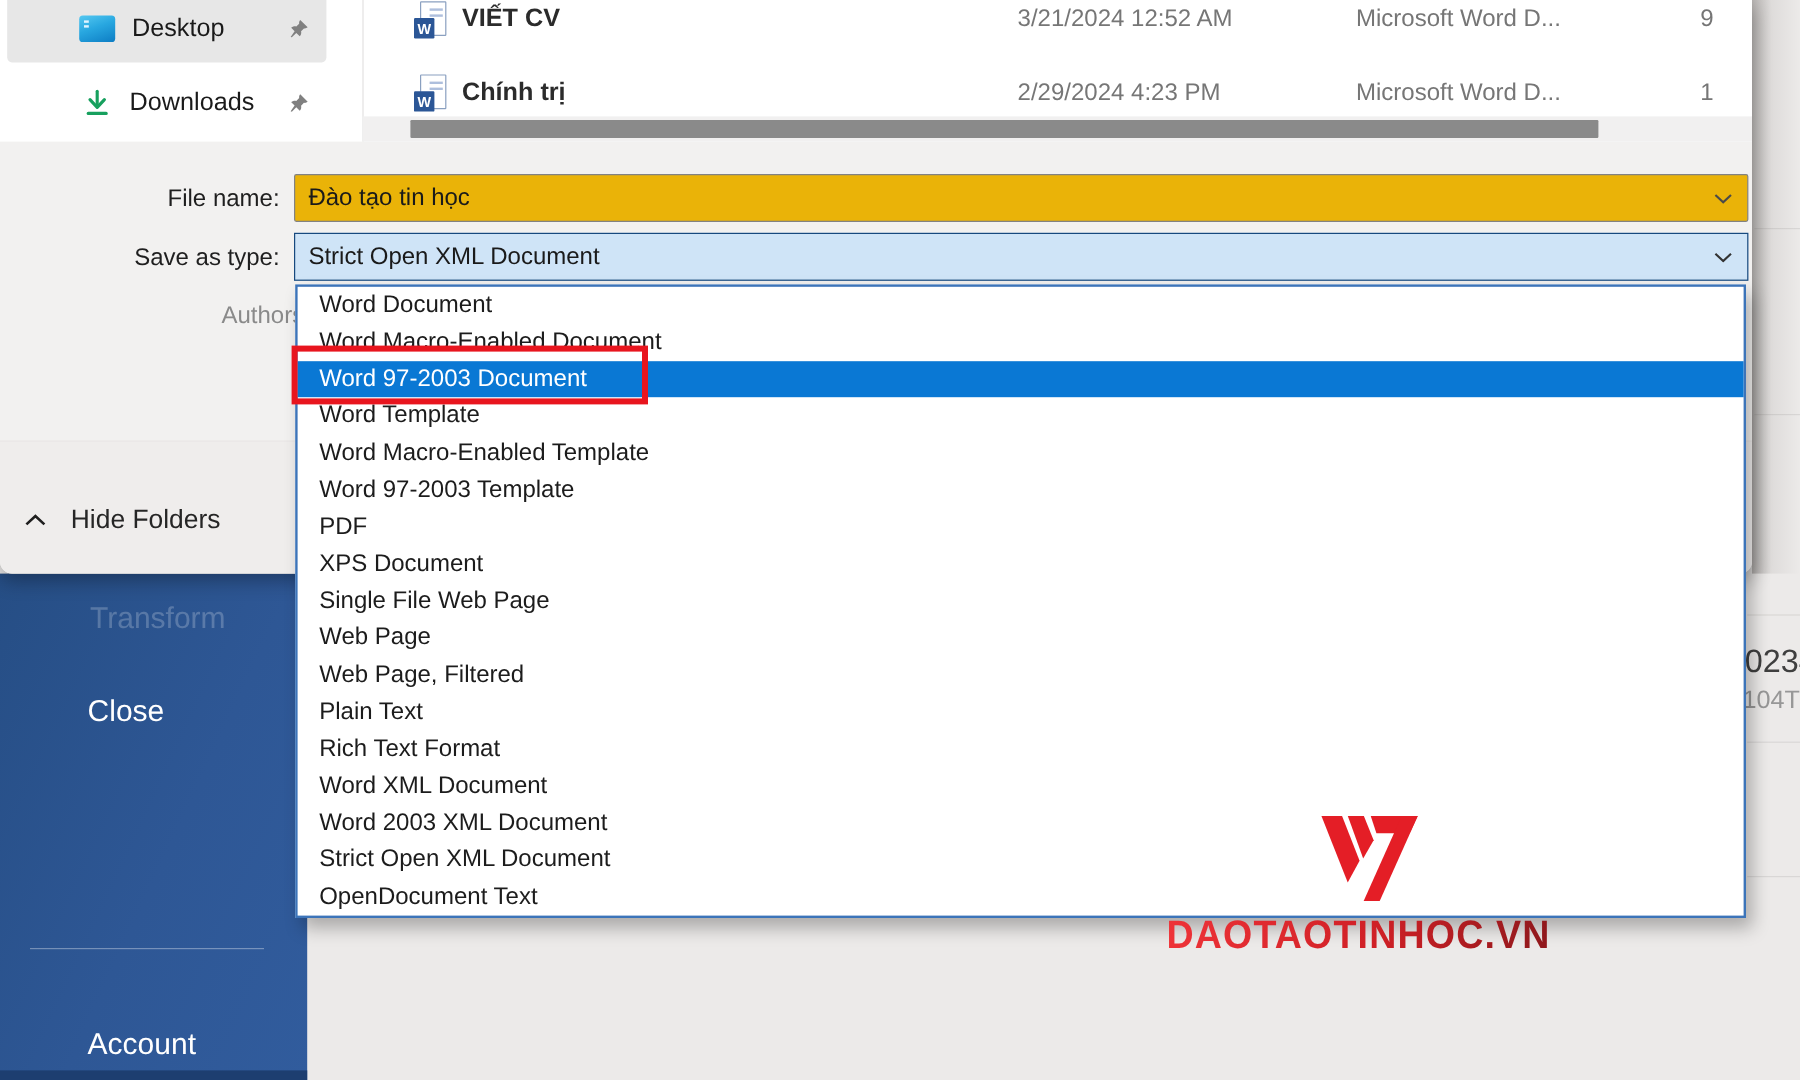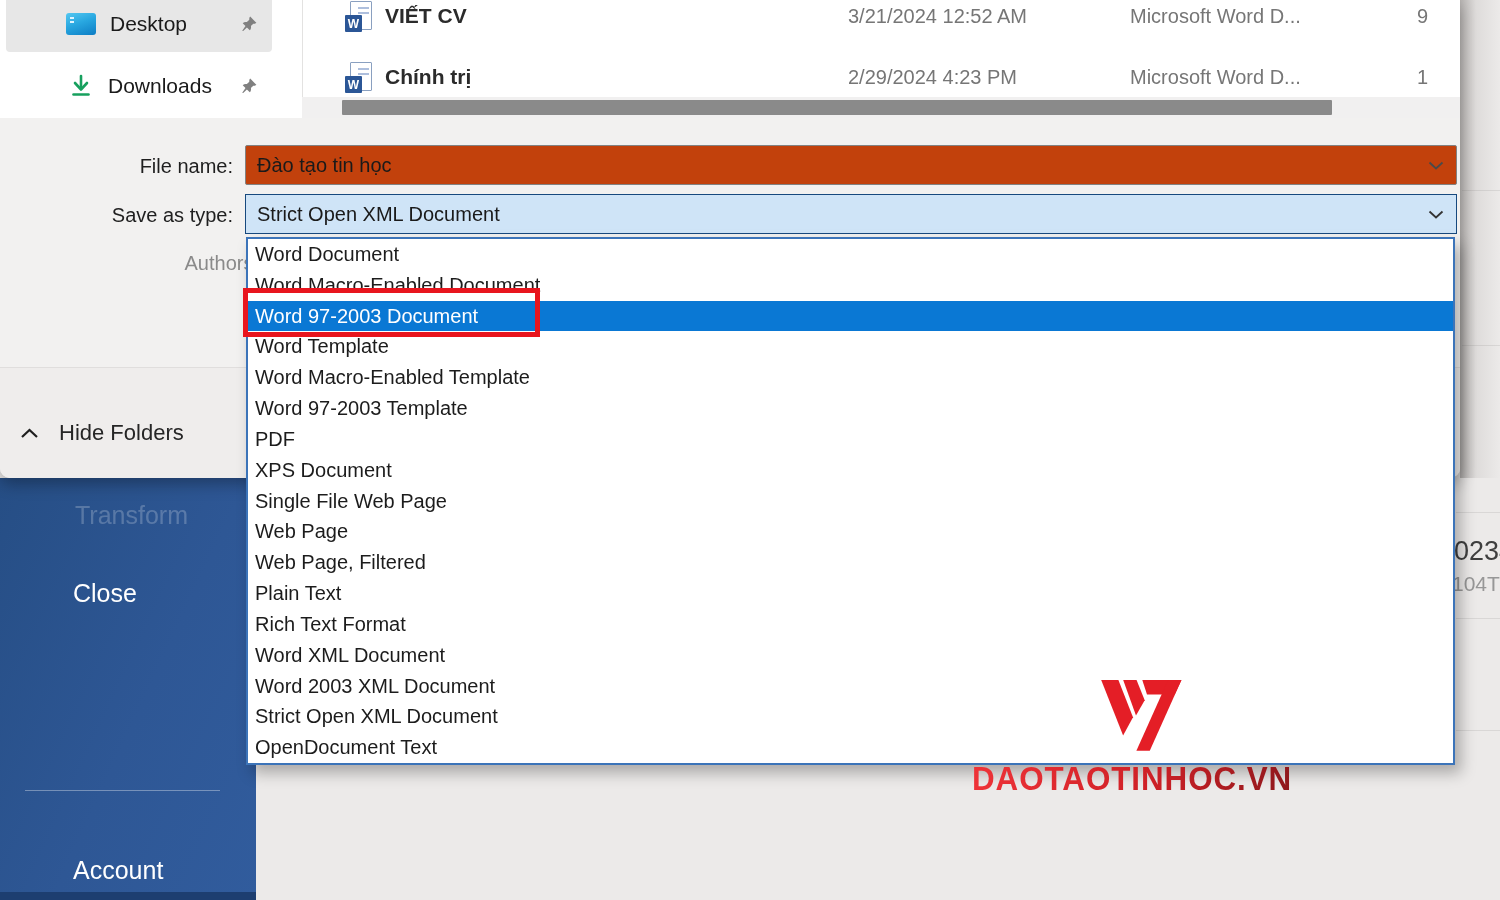--- a/index.html
+++ b/index.html
@@ -48,35 +48,35 @@
   .word-icon .pline{position:absolute;right:3px;width:11px;height:2px;background:#aebfdd;}
   .word-icon .wbox{position:absolute;left:0;bottom:0;width:17px;height:17px;background:#2b5696;color:#fff;
     font-size:12px;font-weight:bold;display:flex;align-items:center;justify-content:center;border-radius:1px;}
 
   .hscroll-track{position:absolute;left:302px;top:97px;width:1158px;height:21px;background:#f1f0f0;}
   .hscroll-thumb{position:absolute;left:40px;top:3px;width:990px;height:15px;background:#8a8a8a;border-radius:1px;}
 
   .form-label{position:absolute;width:233px;text-align:right;font-size:20px;color:#1f1f1f;white-space:nowrap;}
   .form-label.muted{color:#8a8a8a;}
   .combo{position:absolute;left:245px;width:1212px;display:flex;align-items:center;box-sizing:border-box;}
-  .combo-filename{top:145px;height:40px;background:#c2410c;border:1px solid #828282;border-radius:2px;}
+  .combo-filename{top:145px;height:40px;background:#eab308;border:1px solid #828282;border-radius:2px;}
   .combo-type{top:194px;height:40px;background:#cfe4f7;border:1px solid #17497e;}
   .combo-value{font-size:20px;color:#1a1a1a;margin-left:11px;flex:1;white-space:nowrap;overflow:hidden;}
   .combo .chev{margin-right:12px;}
 
   .dlg-footer{position:absolute;left:0;top:367px;width:1460px;height:111px;background:#efedec;
     border-top:1px solid #e0dedd;border-radius:0 0 10px 10px;box-sizing:border-box;}
   .hide-folders{position:absolute;left:20px;top:420px;display:flex;align-items:center;cursor:default;}
   .hide-folders .hf-label{font-size:22px;color:#262626;margin-left:20px;}
 
   
   .dropdown{position:absolute;left:246px;top:237px;width:1209px;height:528px;background:#ffffff;
     border:2px solid #3c74b9;box-sizing:border-box;z-index:6;display:flex;flex-direction:column;
     box-shadow:6px 8px 14px rgba(0,0,0,0.28);}
-  .dd-item{flex:1;display:flex;align-items:center;padding-left:7px;font-size:20px;color:#1c1c1c;white-space:nowrap;}
+  .dd-item{flex:1;display:flex;align-items:center;padding-left:18px;font-size:20px;color:#1c1c1c;white-space:nowrap;}
   .dd-item.dd-selected{background:#0a78d4;color:#ffffff;}
 
   .red-box{position:absolute;left:243px;top:288px;width:297px;height:49px;border:5px solid #e8151e;
     box-sizing:border-box;z-index:8;}
 
   
   .logo{position:absolute;left:966px;top:668px;display:flex;align-items:center;z-index:9;flex-direction:column;}
   .logo-text{font-size:33px;font-weight:bold;letter-spacing:1px;margin-left:6px;transform:scaleX(0.95);transform-origin:left center;
     background:linear-gradient(90deg,#ee3338 0%,#cf2026 55%,#8f181c 100%);-webkit-background-clip:text;background-clip:text;color:transparent;
     white-space:nowrap;}

